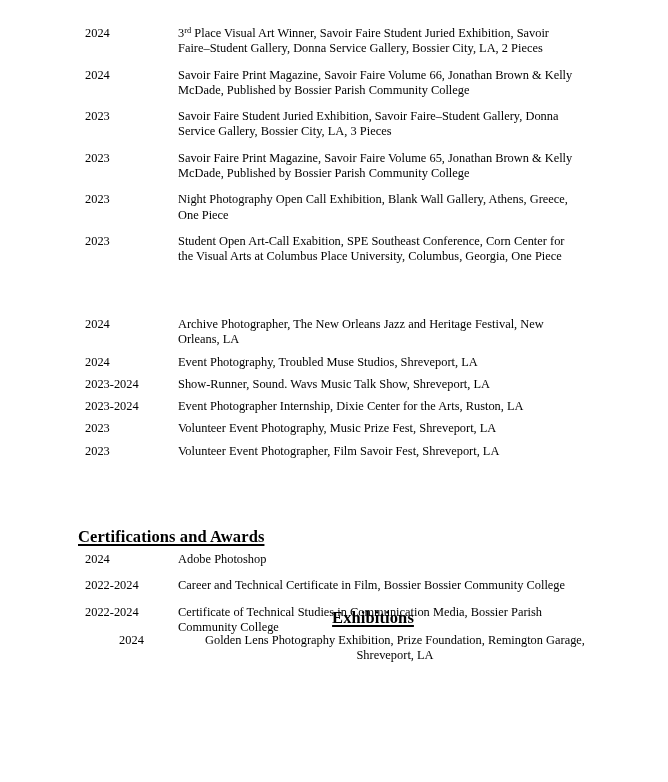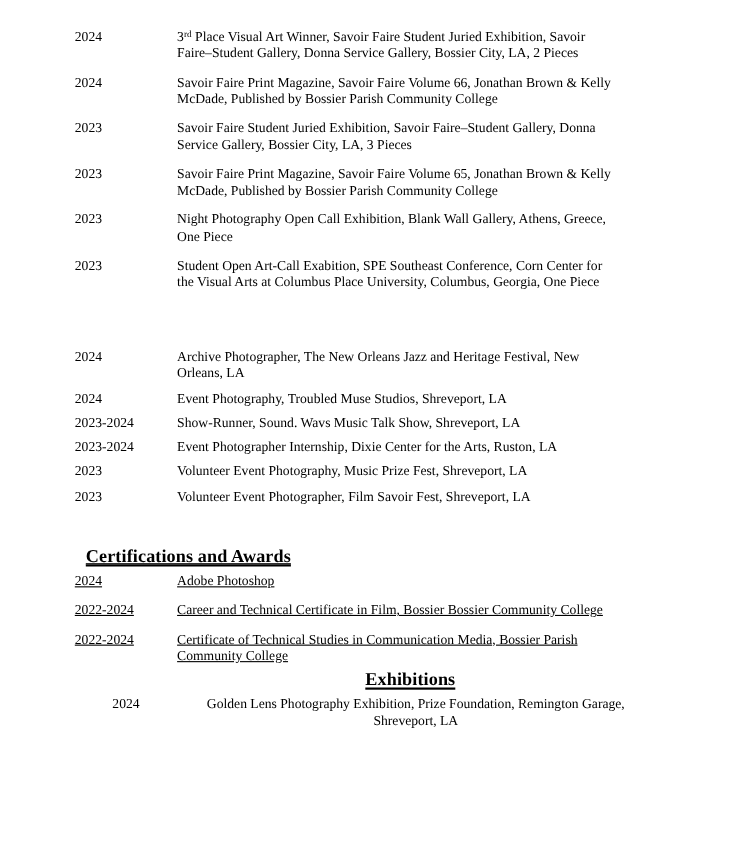--- a/index.html
+++ b/index.html
@@ -50,21 +50,21 @@
   }
   .entry {
     display: flex;
     align-items: flex-start;
     font-size: 12.4px;
     line-height: 15.3px;
   }
   .entry .year {
     flex: 0 0 auto;
     width: 93px;
-    padding-left: 68px;
+    padding-left: 85px;
     box-sizing: content-box;
     white-space: nowrap;
   }
   .entry .desc {
     flex: 1 1 auto;
     max-width: 400px;
     padding-right: 0;
   }
   .entry .desc sup {
     font-size: 0.68em;
@@ -153,21 +153,21 @@
       </li>
 
       <li class="entry tight">
         <span class="year">2023</span>
         <span class="desc">Volunteer Event Photographer, Film Savoir Fest, Shreveport, LA</span>
       </li>
 
     </ul>
   </div>
 
-  <div class="section section-certifications" style="top:497px;text-decoration:underline;">
+  <div class="section section-certifications" style="top:528px;">
     <h2 class="section-heading">Certifications and Awards</h2>
     <div class="heading-gap"></div>
     <ul class="entries">
 
       <li class="entry">
         <span class="year">2024</span>
         <span class="desc">Adobe Photoshop</span>
       </li>
 
       <li class="entry">

